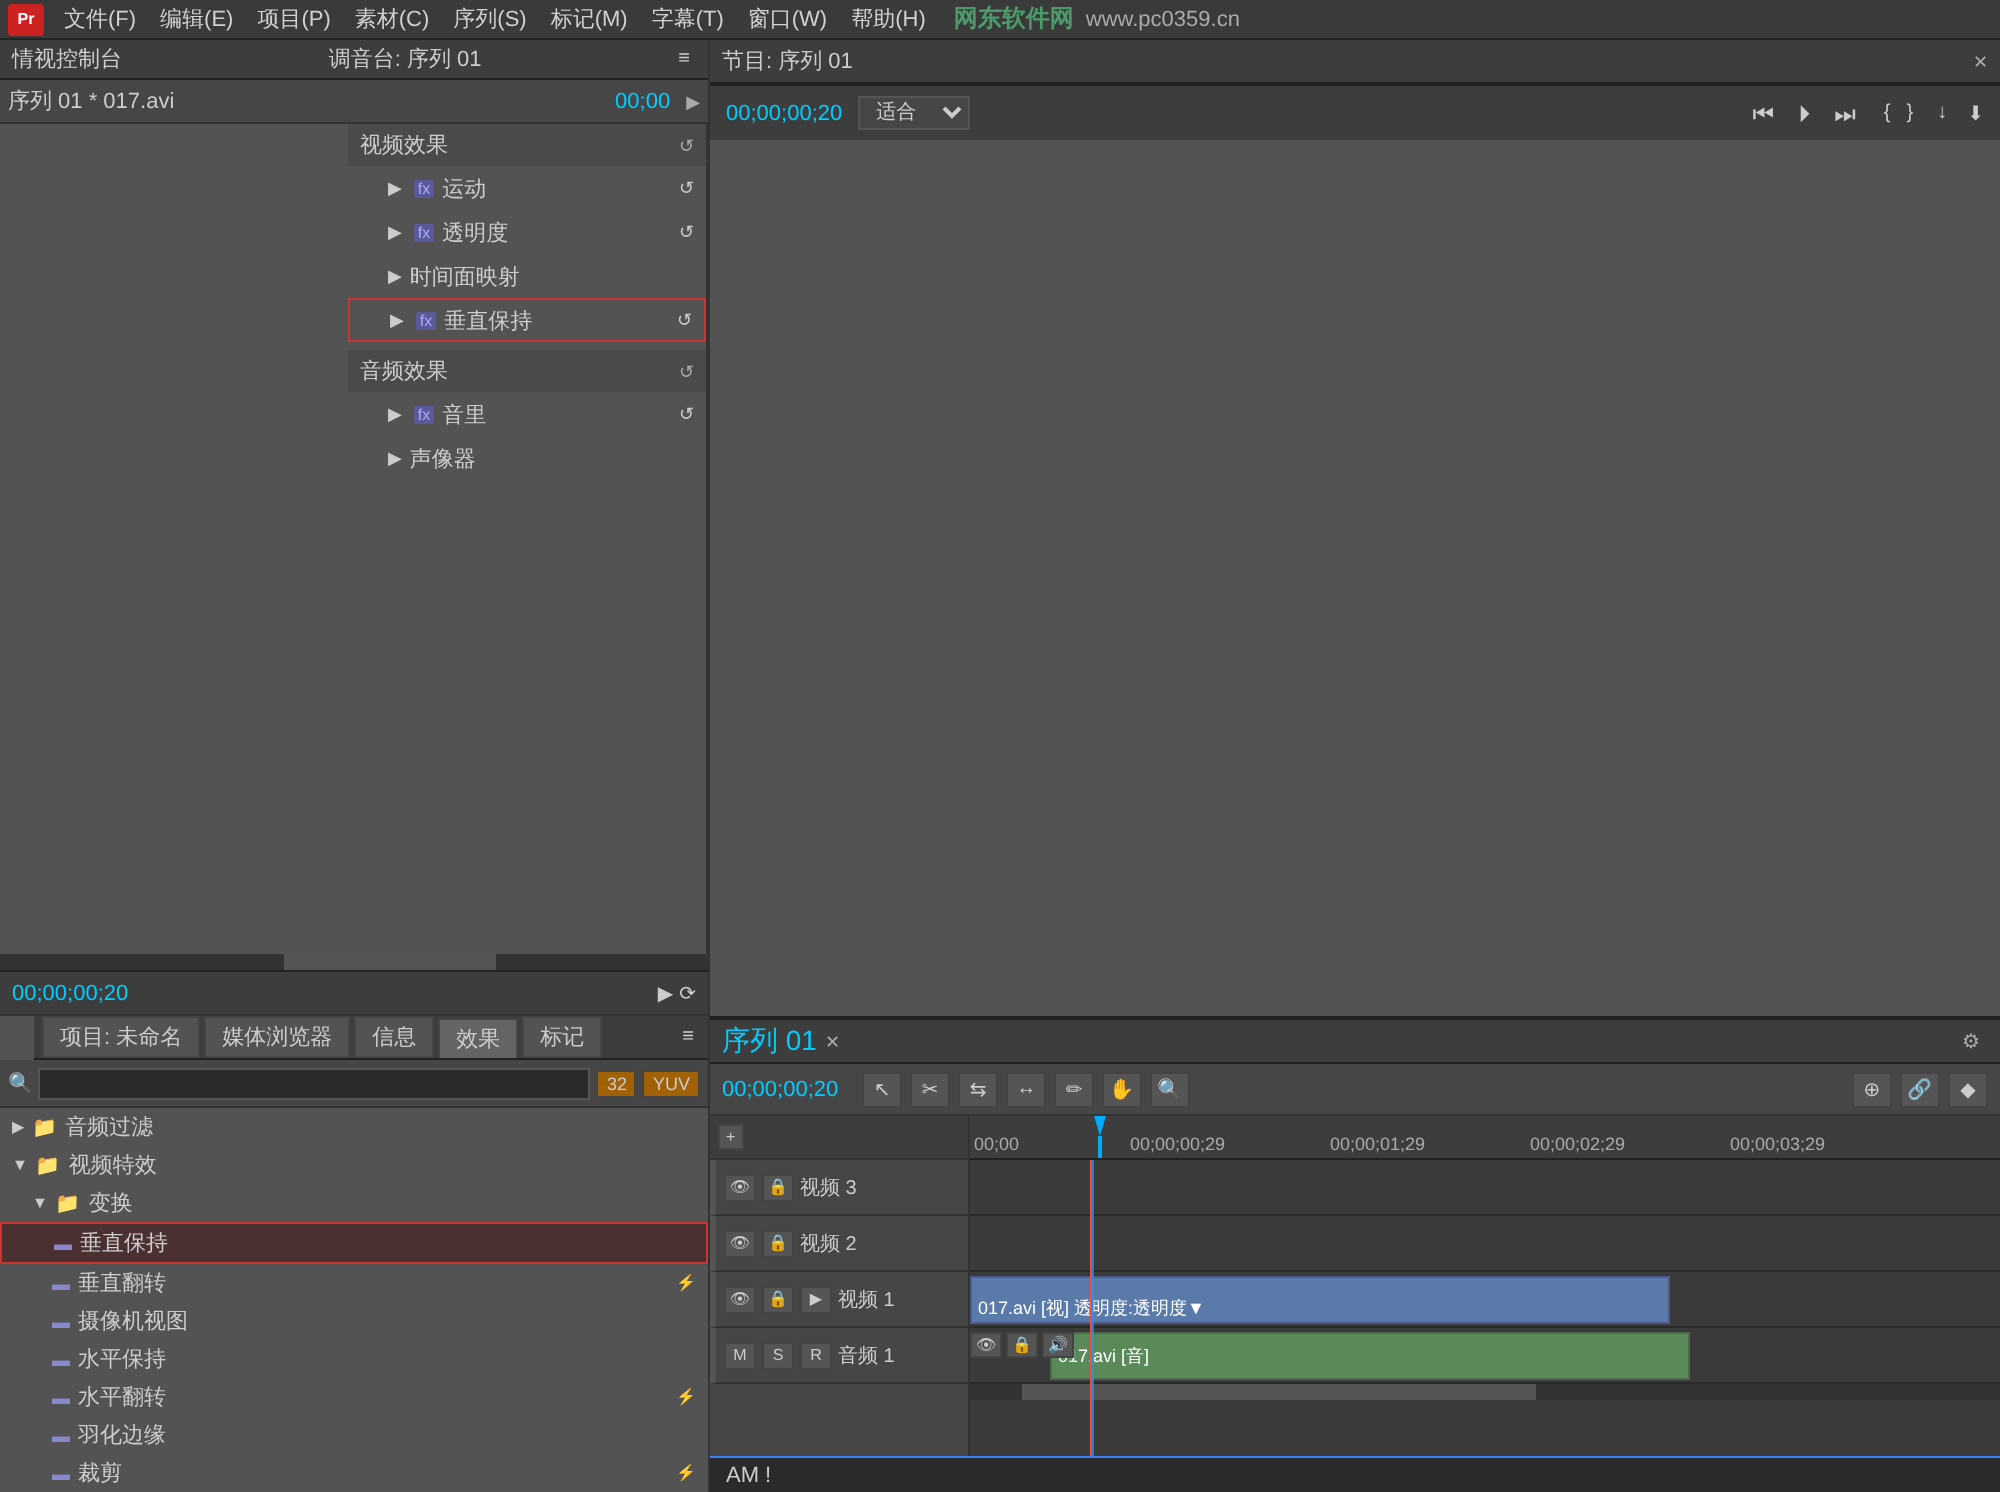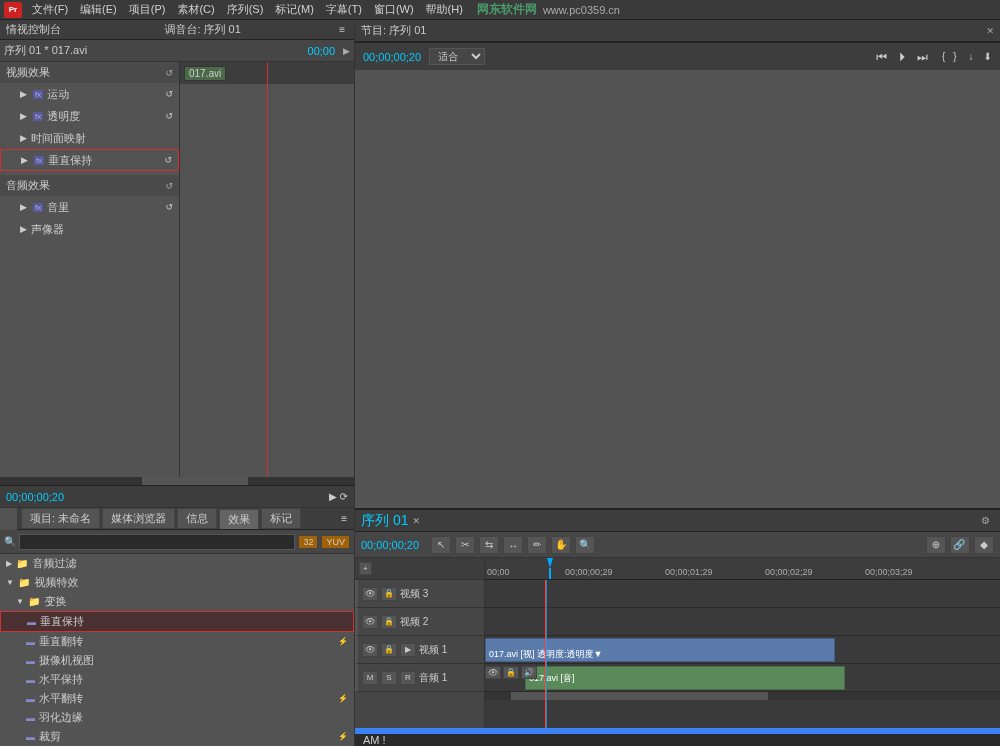--- a/index.html
+++ b/index.html
@@ -90,21 +90,21 @@
     .track-row { height: 28px; background: #3a3a3a; border-bottom: 1px solid #2a2a2a; position: relative; }
     .track-row.audio-track { background: #3a3a3a; }
     
     .clip-block { position: absolute; top: 2px; height: 24px; background: #5a7a5a; border: 1px solid #333; font-size: 9px; color: #fff; display: flex; align-items: center; padding: 0 3px; overflow: hidden; white-space: nowrap; }
     .clip-block.video-clip { background: #4a6a8a; align-items: flex-end; }
     .clip-block.audio-clip { background: #5a7a5a; }
     
     .panel-menu-btn { font-size: 10px; cursor: pointer; color: #ccc; padding: 0 3px; }
     .track-btn { width: 16px; height: 14px; background: #555; border: 1px solid #444; font-size: 8px; cursor: pointer; display: flex; align-items: center; justify-content: center; color: #ccc; }
     
-    #bottom-status { height: 18px; background: #2a2a2a; display: flex; align-items: center; padding: 0 8px; font-size: 10px; color: #aaa; border-top: 6px solid #3b82f6; }
+    #bottom-status { height: 18px; background: #2a2a2a; display: flex; align-items: center; padding: 0 8px; font-size: 10px; color: #aaa; border-top: 1px solid #3b82f6; }
 
     .fx-badge { font-size: 8px; background: #5a5a9a; padding: 0 2px; border-radius: 1px; color: #aaaaff; margin-left: 2px; }
   </style>
 </head>
 <body>
 
 <div id="menubar">
   <span style="width:18px;height:16px;margin-right:4px;background:#cc2222;border-radius:2px;display:inline-flex;align-items:center;justify-content:center;font-size:8px;font-weight:bold;color:white;">Pr</span>
   <span class="menu-item">文件(F)</span>
   <span class="menu-item">编辑(E)</span>
@@ -181,26 +181,20 @@
             <span class="effect-row-label">音里</span>
             <span class="reset-icon">↺</span>
           </div>
 
           <div class="effect-row">
             <span style="font-size:9px;">▶</span>
             <span class="effect-row-label">声像器</span>
           </div>
         </div>
 
-        <div id="effect-timeline-area" style="position:relative;overflow:hidden;">
-          <div style="position:absolute;top:0;left:0;right:0;height:22px;background:#3d3d3d;display:flex;align-items:center;padding:0 4px;">
-            <span style="font-size:10px;color:#ccc;background:#4a6a4a;padding:1px 4px;border:1px solid #333;">017.avi</span>
-          </div>
-          <div class="red-line-vertical"></div>
-        </div>
       </div>
 
       <div style="height:8px;background:#333;width:100%;">
         <div style="height:100%;width:30%;background:#555;margin-left:40%;"></div>
       </div>
 
       <div id="bottom-controls">
         <span class="time-code">00;00;00;20</span>
         <div class="play-controls">
           <span class="ctrl-btn">▶</span>

